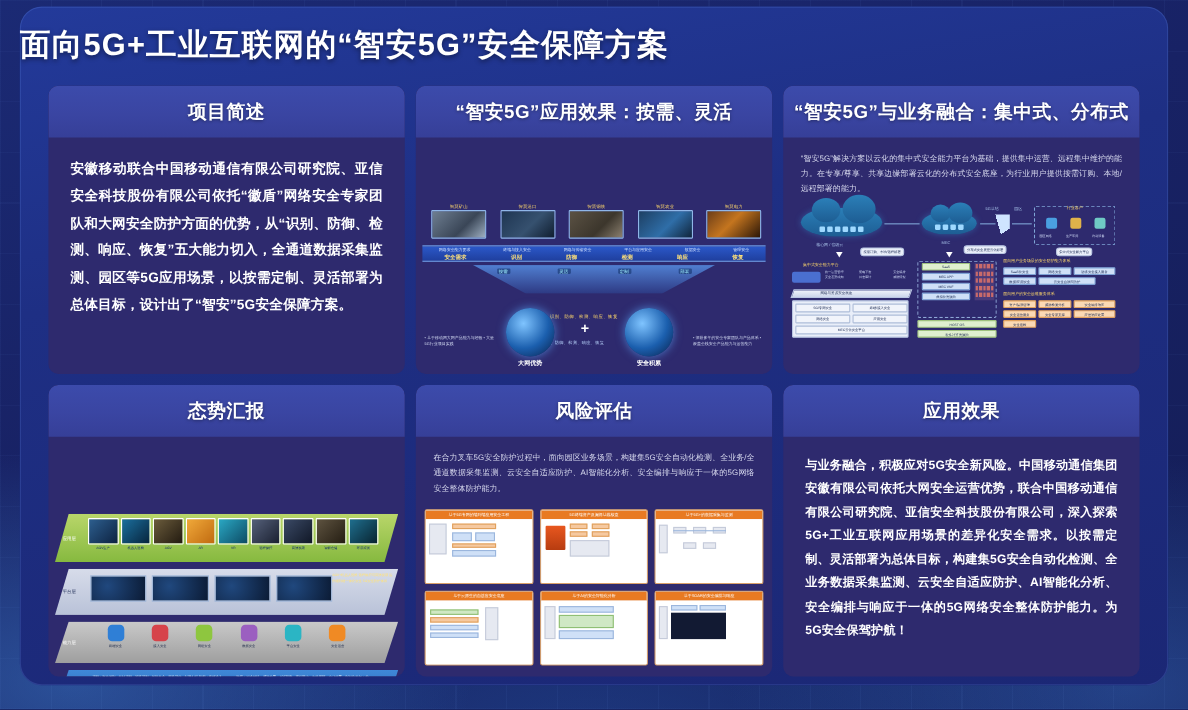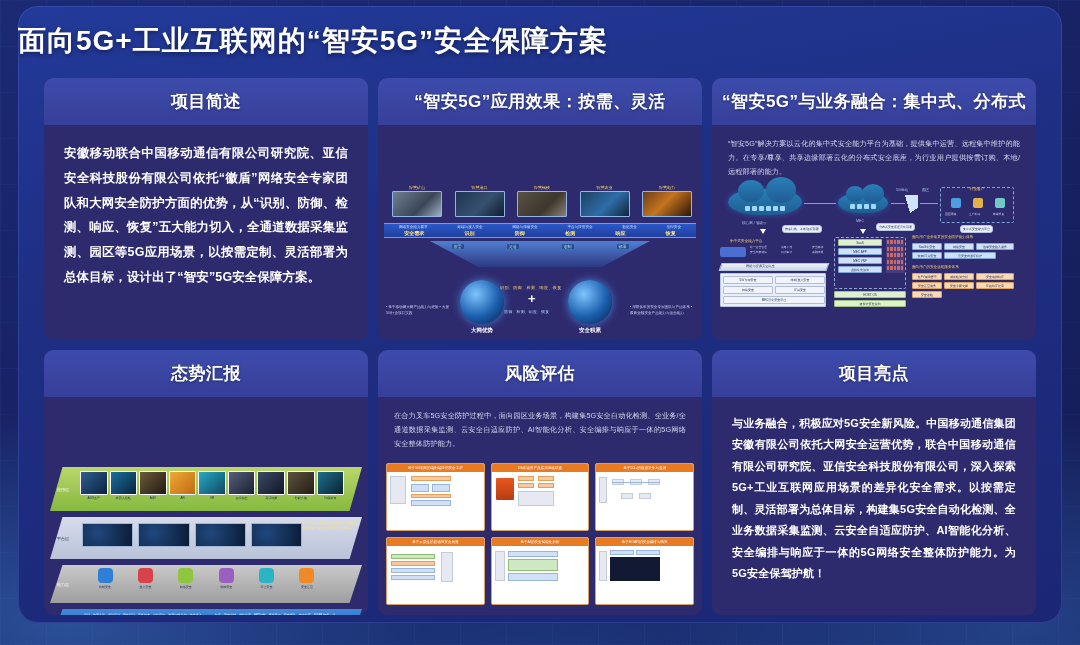--- a/index.html
+++ b/index.html
@@ -653,21 +653,21 @@
               <div class="mini-row" style="left:40px; top:4px; width:24px; height:5px;"></div>
               <div class="mini-dark" style="left:14px; top:11px; width:50px; height:24px;"></div>
             </div>
           </div>
         </div>
       </div>
     </section>
 
     <section class="panel">
       <div class="panel-head">
-        <span>项目亮点</span>
+        <span>应用效果</span>
       </div>
       <div class="panel-body">
         <p class="big-text" style="font-size:11px; line-height:1.95;">与业务融合，积极应对5G安全新风险。中国移动通信集团安徽有限公司依托大网安全运营优势，联合中国移动通信有限公司研究院、亚信安全科技股份有限公司，深入探索5G+工业互联网应用场景的差异化安全需求。以按需定制、灵活部署为总体目标，构建集5G安全自动化检测、全业务数据采集监测、云安全自适应防护、AI智能化分析、安全编排与响应于一体的5G网络安全整体防护能力。为5G安全保驾护航！</p>
       </div>
     </section>
 
   </div>
 </div>
 
 </body></html>

